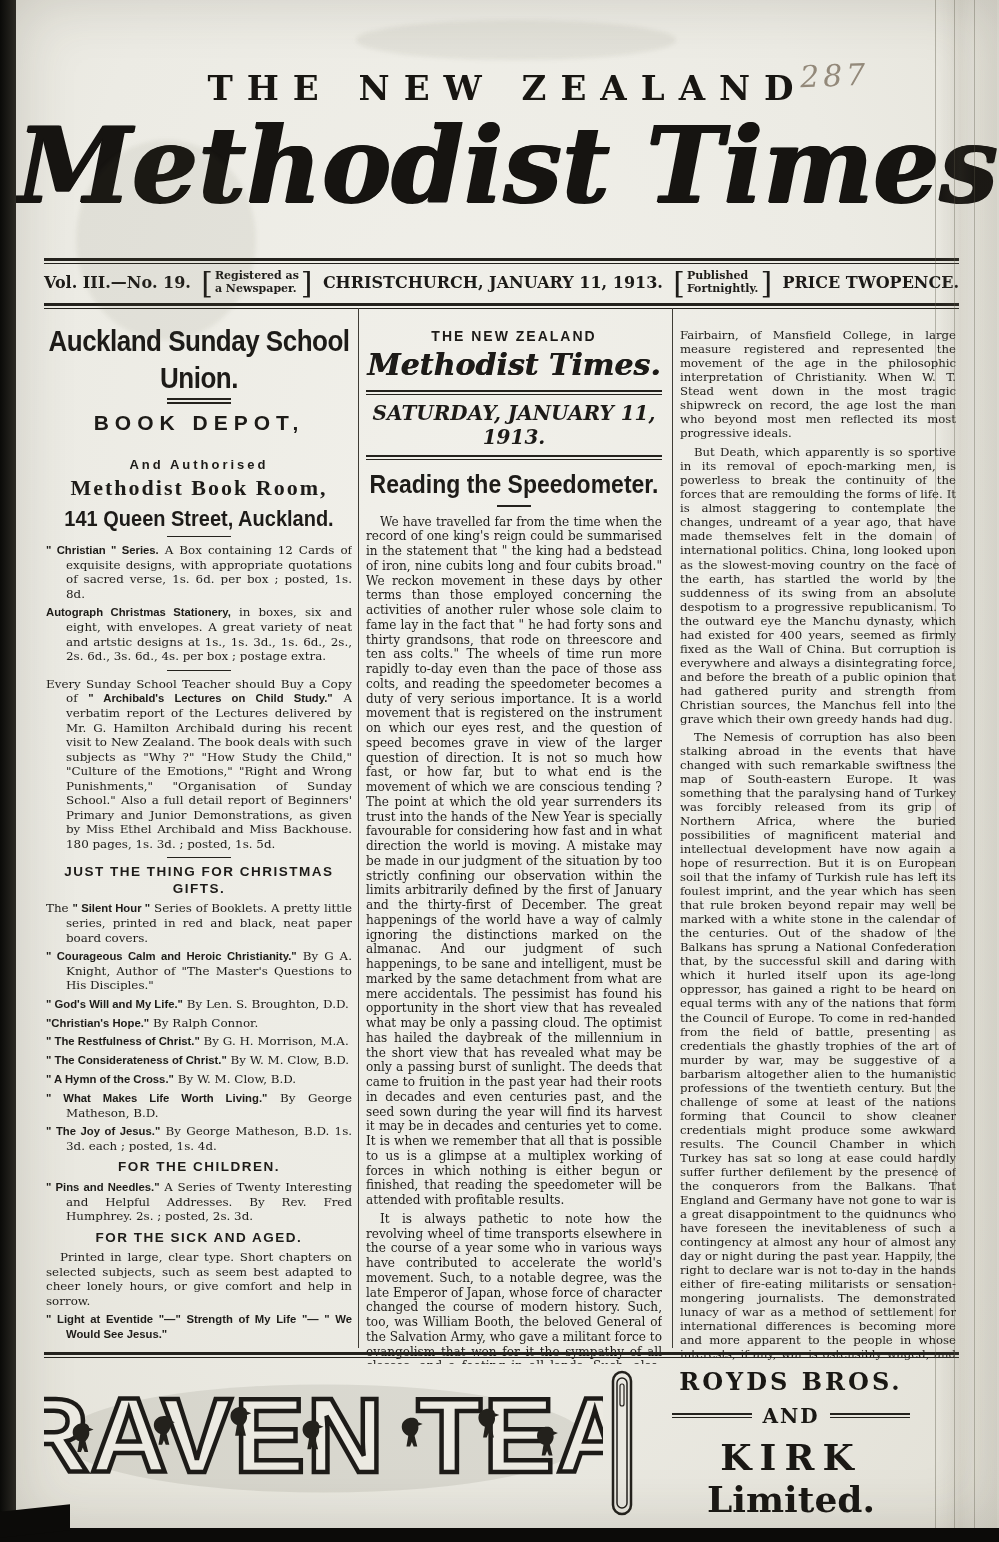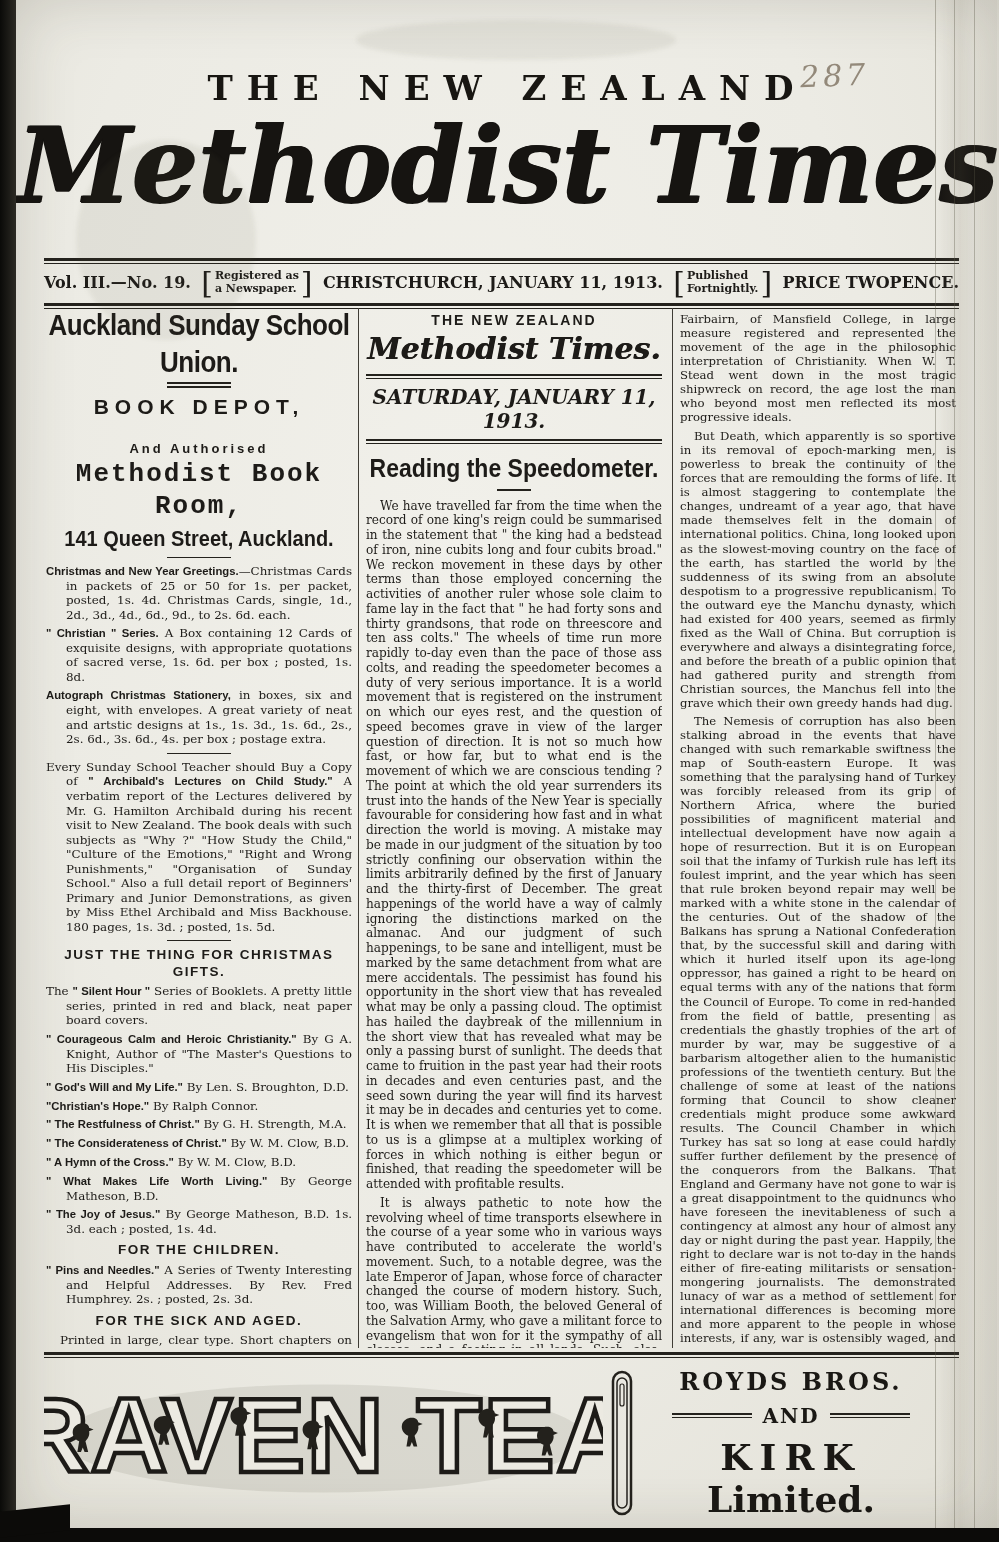--- a/index.html
+++ b/index.html
@@ -35,36 +35,36 @@
   .rule-double::after { content:""; display:block; margin-top:2px; border-top:1px solid #24221d; }
 
   
   .dateline { position:absolute; top:270px; left:28px; right:40px; display:flex;
            align-items:center; justify-content:space-between; font-size:16px; font-weight:bold; }
   .bracket-group { display:flex; align-items:center; font-weight:bold; }
   .bracket { font-size:30px; font-weight:normal; line-height:.8; }
   .bracket-lines { font-size:11px; line-height:1.15; text-align:left; padding:0 2px; }
 
   
-  .col { position:absolute; top:312px; height:1036px; overflow:hidden; text-align:justify; }
+  .col { position:absolute; top:328px; height:1036px; overflow:hidden; text-align:justify; }
   .col-rule { position:absolute; top:308px; height:1040px; width:1px; background:#3f3c35; }
   #col-left  { left:30px;  width:306px; font-size:11.9px; line-height:1.22; }
   #col-mid   { left:350px; width:296px; font-size:12.1px; line-height:1.22; }
   #col-right { left:664px; width:276px; font-size:11.7px; line-height:1.2; }
 
   .lc-title { font-family:"Liberation Sans", sans-serif; font-weight:bold; font-size:26px;
            text-align:center; letter-spacing:-.5px; transform:scaleY(1.15); }
   .short-rule-double { width:64px; margin:7px auto 6px; border-top:2px solid #24221d; }
   .short-rule-double::after { content:""; display:block; margin-top:2px; border-top:2px solid #24221d; }
   .short-rule { width:64px; margin:6px auto; border-top:1px solid #24221d; }
   .lc-depot { font-family:"Liberation Sans", sans-serif; font-weight:bold; font-size:21px;
            letter-spacing:6px; text-align:center; margin-top:2px; }
   .lc-auth  { font-family:"Liberation Sans", sans-serif; font-weight:bold; font-size:13px;
            letter-spacing:3px; text-align:center; margin-top:21px; }
-  .lc-room  { font-family:Liberation Mono, monospace; font-weight:bold; font-size:26px;
+  .lc-room  { font-family:Liberation Serif, serif; font-weight:bold; font-size:22px;
            letter-spacing:2px; text-align:center; margin-top:2px; }
   .lc-addr  { font-family:"Liberation Sans", sans-serif; font-weight:bold; font-size:20px;
            text-align:center; margin-top:4px; transform:scaleY(1.1); }
 
   p.hang { padding-left:20px; text-indent:-20px; margin-bottom:4px; }
   p.hang b { font-family:"Liberation Sans", sans-serif; font-size:.95em; }
   p.indent { text-indent:14px; margin-bottom:4px; }
   .lc-heading { font-family:"Liberation Sans", sans-serif; font-weight:bold; font-size:13.5px;
            letter-spacing:1.5px; text-align:center; margin:6px 0 4px; }
 
@@ -130,33 +130,32 @@
 
   <div class="col" id="col-left">
     <div class="lc-title">Auckland Sunday School Union.</div>
     <div class="short-rule-double"></div>
     <div class="lc-depot">BOOK DEPOT,</div>
     <div class="lc-auth">And Authorised</div>
     <div class="lc-room">Methodist Book Room,</div>
     <div class="lc-addr">141 Queen Street, Auckland.</div>
     <div class="short-rule"></div>
 
-    <p class="hang"><span></span><b>Christmas and New Year Greetings.</b><span>—Christmas Cards in packets of 25 or 50 for 1s. per packet, posted, 1s. 4d. Christmas Cards, single, 1d., 2d., 3d., 4d., 6d., 9d., to 2s. 6d. each.</span></p>
     <p class="hang"><span></span><b>" Christian " Series.</b><span> A Box containing 12 Cards of exquisite designs, with appropriate quotations of sacred verse, 1s. 6d. per box ; posted, 1s. 8d.</span></p>
     <p class="hang"><span></span><b>Autograph Christmas Stationery,</b><span> in boxes, six and eight, with envelopes. A great variety of neat and artstic designs at 1s., 1s. 3d., 1s. 6d., 2s., 2s. 6d., 3s. 6d., 4s. per box ; postage extra.</span></p>
     <div class="short-rule"></div>
     <p class="hang"><span>Every Sunday School Teacher should Buy a Copy of </span><b>" Archibald's Lectures on Child Study."</b><span> A verbatim report of the Lectures delivered by Mr. G. Hamilton Archibald during his recent visit to New Zealand. The book deals with such subjects as "Why ?" "How Study the Child," "Culture of the Emotions," "Right and Wrong Punishments," "Organisation of Sunday School." Also a full detail report of Beginners' Primary and Junior Demonstrations, as given by Miss Ethel Archibald and Miss Backhouse. 180 pages, 1s. 3d. ; posted, 1s. 5d.</span></p>
     <div class="short-rule"></div>
 
     <div class="lc-heading">JUST THE THING FOR CHRISTMAS GIFTS.</div>
     <p class="hang"><span>The </span><b>" Silent Hour "</b><span> Series of Booklets. A pretty little series, printed in red and black, neat paper board covers.</span></p>
     <p class="hang"><span></span><b>" Courageous Calm and Heroic Christianity."</b><span> By G A. Knight, Author of "The Master's Questions to His Disciples."</span></p>
     <p class="hang"><span></span><b>" God's Will and My Life."</b><span> By Len. S. Broughton, D.D.</span></p>
     <p class="hang"><span></span><b>"Christian's Hope."</b><span> By Ralph Connor.</span></p>
-    <p class="hang"><span></span><b>" The Restfulness of Christ."</b><span> By G. H. Strength, M.A.</span></p>
+    <p class="hang"><span></span><b>" The Restfulness of Christ."</b><span> By G. H. Morrison, M.A.</span></p>
     <p class="hang"><span></span><b>" The Considerateness of Christ."</b><span> By W. M. Clow, B.D.</span></p>
     <p class="hang"><span></span><b>" A Hymn of the Cross."</b><span> By W. M. Clow, B.D.</span></p>
     <p class="hang"><span></span><b>" What Makes Life Worth Living."</b><span> By George Matheson, B.D.</span></p>
     <p class="hang"><span></span><b>" The Joy of Jesus."</b><span> By George Matheson, B.D. 1s. 3d. each ; posted, 1s. 4d.</span></p>
 
     <div class="lc-heading">FOR THE CHILDREN.</div>
     <p class="hang"><span></span><b>" Pins and Needles."</b><span> A Series of Twenty Interesting and Helpful Addresses. By Rev. Fred Humphrey. 2s. ; posted, 2s. 3d.</span></p>
 
     <div class="lc-heading">FOR THE SICK AND AGED.</div>
     <p class="indent">Printed in large, clear type.  Short chapters on selected subjects, such as seem best adapted to cheer lonely hours, or give comfort and help in sorrow.</p>

